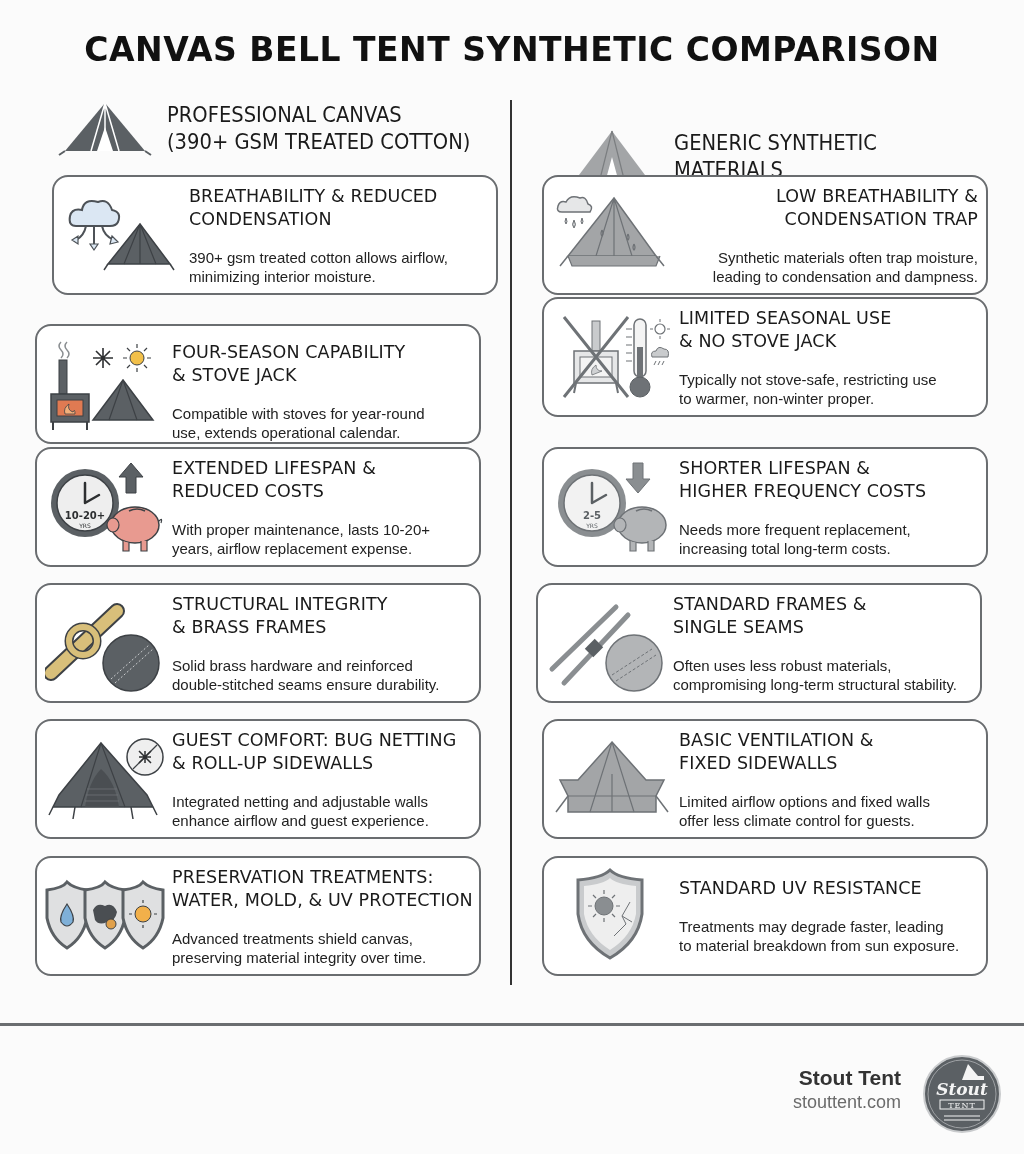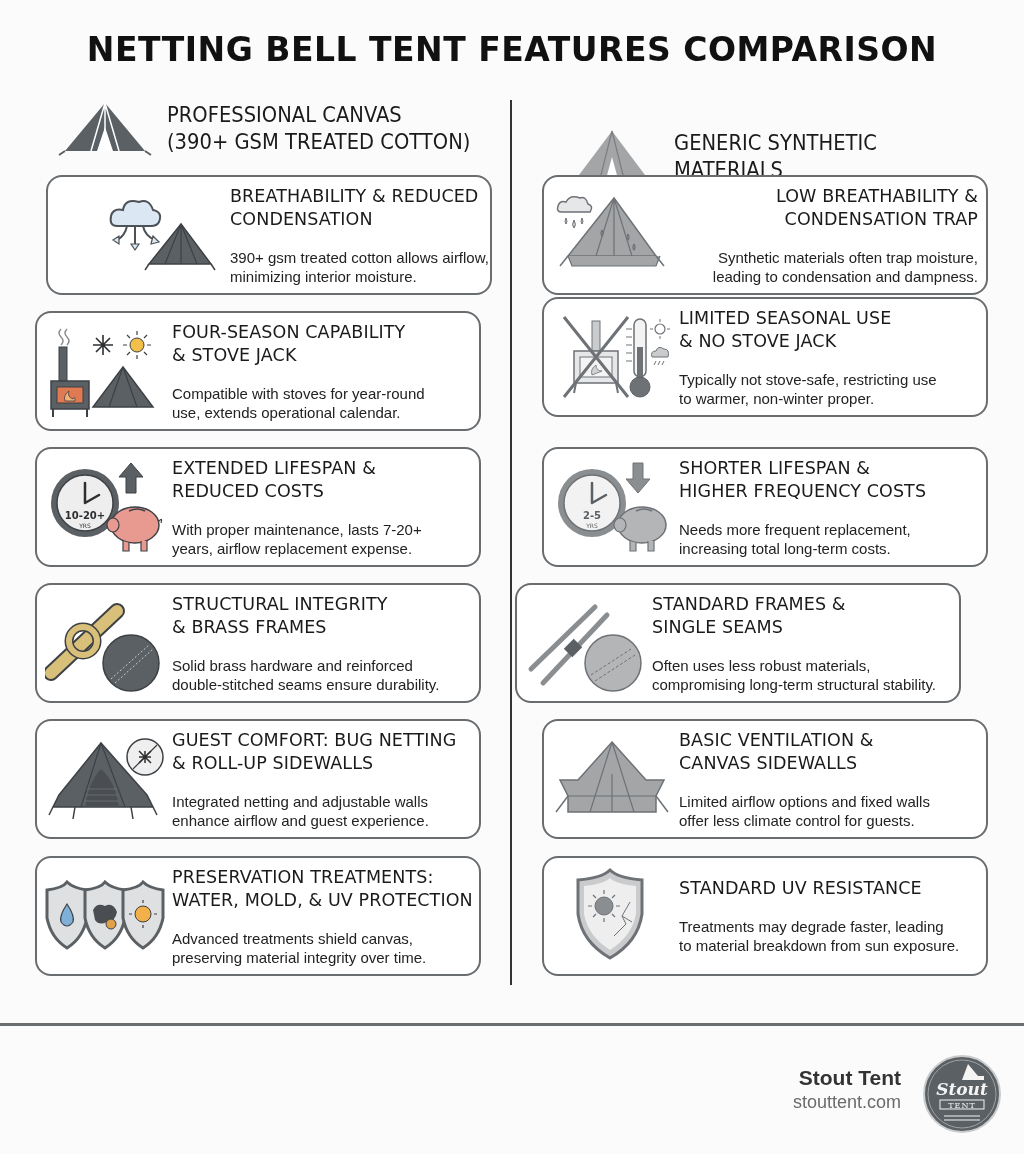--- a/index.html
+++ b/index.html
@@ -32,21 +32,21 @@
   .card.right .heading, .card.right .desc { }
   .footer-rule { position: absolute; left: 0; top: 1023px; width: 1024px; height: 3px; background: #6a6d70; }
   .brand { position: absolute; right: 123px; top: 1066px; text-align: right; }
   .brand-name { font-family: "Liberation Sans", sans-serif; font-weight: bold; font-size: 21px; color: #333; }
   .brand-url { font-family: "Liberation Sans", sans-serif; font-size: 18px; color: #6b6b6b; margin-top: 2px; }
   .logo { position: absolute; left: 922px; top: 1054px; width: 80px; height: 80px; }
 </style>
 </head>
 <body>
 
-<div class="title">NETTING BELL TENT FEATURES COMPARISON</div>
+<div class="title">CANVAS BELL TENT SYNTHETIC COMPARISON</div>
 
 <div class="divider-v"></div>
 
 <div class="col-head left">
   <div class="head-icon">
     <svg width="96" height="60" viewBox="0 0 96 60">
       <path d="M48 4 L88 52 L8 52 Z" fill="#5b6064"></path>
       <path d="M48 4 L34 52 M48 4 L62 52 M48 4 L48 52" stroke="#fff" stroke-width="1.5" fill="none"></path>
       <path d="M40 52 L48 28 L56 52 Z" fill="#fff"></path>
       <path d="M8 52 L2 56 M88 52 L94 56" stroke="#5b6064" stroke-width="2"></path>
@@ -66,38 +66,38 @@
       <path d="M42 52 L48 30 L54 52 Z" fill="#fff"></path>
       <path d="M12 52 L6 56 M84 52 L90 56" stroke="#7b7e80" stroke-width="2"></path>
     </svg>
   </div>
   <div class="head-text">
     <div>GENERIC SYNTHETIC</div>
     <div>MATERIALS</div>
   </div>
 </div>
 
-<div class="card" style="left:46px; top:175px;padding-left:47px;">
+<div class="card" style="left:52px; top:175px;">
   <div class="icon">
     <svg width="120" height="90" viewBox="0 0 120 90">
       <path d="M14 36 Q6 36 8 26 Q10 18 20 20 Q22 8 36 12 Q46 8 50 20 Q60 22 56 32 Q54 36 48 36 Z" fill="#dbe7f3" stroke="#4d5257" stroke-width="2"></path>
       <path d="M24 36 Q22 46 14 50 M32 36 L32 54 M40 36 Q42 46 52 50" stroke="#4d5257" stroke-width="2" fill="none"></path>
       <path d="M10 50 L16 46 L16 54 Z M28 54 L36 54 L32 60 Z M50 46 L56 52 L48 54 Z" fill="#dbe7f3" stroke="#4d5257" stroke-width="1.2"></path>
       <path d="M78 34 L108 74 L46 74 Z" fill="#5b6064" stroke="#3d4145" stroke-width="1.5"></path>
       <path d="M78 34 L62 74 M78 34 L94 74 M78 34 L78 74" stroke="#3d4145" stroke-width="1.2"></path>
       <path d="M46 74 L42 80 M108 74 L112 80" stroke="#3d4145" stroke-width="1.5"></path>
     </svg>
   </div>
   <div class="text">
     <div class="heading"><span>BREATHABILITY &amp; REDUCED</span><br><span>CONDENSATION</span></div>
     <div class="desc"><span>390+ gsm treated cotton allows airflow,</span><br><span>minimizing interior moisture.</span></div>
   </div>
 </div>
 
-<div class="card" style="left:35px; top:311px;">
+<div class="card" style="left:35px; top:324px;align-items:flex-end;">
   <div class="icon">
     <svg width="120" height="100" viewBox="0 0 120 100">
       <path d="M16 8 Q12 12 16 16 Q20 20 16 24 M22 8 Q18 12 22 16 Q26 20 22 24" stroke="#8a8e91" stroke-width="1.5" fill="none"></path>
       <rect x="14" y="26" width="8" height="34" fill="#5b6064" stroke="#3d4145"></rect>
       <rect x="6" y="60" width="38" height="28" fill="#5b6064" stroke="#3d4145" stroke-width="1.5"></rect>
       <rect x="12" y="66" width="26" height="16" fill="#e07a52" stroke="#3d4145"></rect>
       <path d="M20 80 Q18 74 24 70 Q22 76 28 78 Q30 74 30 80 Z" fill="#f3b07b" stroke="#3d4145" stroke-width="0.8"></path>
       <path d="M8 88 L8 96 M42 88 L42 96" stroke="#3d4145" stroke-width="2"></path>
       <g stroke="#2d2f31" stroke-width="1.6">
         <path d="M58 14 L58 34 M48 24 L68 24 M51 17 L65 31 M65 17 L51 31"></path>
@@ -127,21 +127,21 @@
       <path d="M86 6 L98 20 L91 20 L91 36 L81 36 L81 20 L74 20 Z" fill="#5b6064" stroke="#3d4145" stroke-width="1"></path>
       <ellipse cx="90" cy="68" rx="24" ry="18" fill="#e89a90" stroke="#3d4145" stroke-width="1.5"></ellipse>
       <ellipse cx="68" cy="68" rx="6" ry="7" fill="#e89a90" stroke="#3d4145" stroke-width="1.2"></ellipse>
       <path d="M78 84 L78 94 L84 94 L84 86 M96 84 L96 94 L102 94 L102 84" fill="#e89a90" stroke="#3d4145" stroke-width="1.2"></path>
       <path d="M84 54 Q92 50 100 54" stroke="#3d4145" stroke-width="1.5" fill="none"></path>
       <path d="M114 64 Q118 60 116 66" stroke="#3d4145" stroke-width="1.2" fill="none"></path>
     </svg>
   </div>
   <div class="text">
     <div class="heading"><span>EXTENDED LIFESPAN &amp;</span><br><span>REDUCED COSTS</span></div>
-    <div class="desc"><span>With proper maintenance, lasts 7-20+</span><br><span>years, airflow replacement expense.</span></div>
+    <div class="desc"><span>With proper maintenance, lasts 10-20+</span><br><span>years, airflow replacement expense.</span></div>
   </div>
 </div>
 
 <div class="card" style="left:35px; top:583px;">
   <div class="icon">
     <svg width="120" height="100" viewBox="0 0 120 100">
       <path d="M6 80 L72 18" stroke="#3d4145" stroke-width="16" stroke-linecap="round"></path>
       <path d="M6 80 L72 18" stroke="#d8bf7a" stroke-width="12" stroke-linecap="round"></path>
       <circle cx="38" cy="48" r="14" fill="none" stroke="#3d4145" stroke-width="9"></circle>
       <circle cx="38" cy="48" r="14" fill="none" stroke="#d8bf7a" stroke-width="6"></circle>
@@ -256,21 +256,21 @@
       <path d="M78 84 L78 94 L84 94 L84 86 M96 84 L96 94 L102 94 L102 84" fill="#b3b5b7" stroke="#6e7276" stroke-width="1.2"></path>
       <path d="M84 54 Q92 50 100 54" stroke="#6e7276" stroke-width="1.5" fill="none"></path>
     </svg>
   </div>
   <div class="text">
     <div class="heading"><span>SHORTER LIFESPAN &amp;</span><br><span>HIGHER FREQUENCY COSTS</span></div>
     <div class="desc"><span>Needs more frequent replacement,</span><br><span>increasing total long-term costs.</span></div>
   </div>
 </div>
 
-<div class="card right" style="left:515px; top:583px;">
+<div class="card right" style="left:536px; top:583px;">
   <div class="icon">
     <svg width="120" height="100" viewBox="0 0 120 100">
       <path d="M6 76 L70 14" stroke="#8a8e91" stroke-width="5" stroke-linecap="round"></path>
       <path d="M18 90 L82 22" stroke="#8a8e91" stroke-width="5" stroke-linecap="round"></path>
       <rect x="42" y="48" width="12" height="14" fill="#5b6064" transform="rotate(45 48 55)"></rect>
       <circle cx="88" cy="70" r="28" fill="#b3b5b7" stroke="#6e7276" stroke-width="1.5"></circle>
       <path d="M66 82 L106 56 M70 88 L110 62" stroke="#6e7276" stroke-width="1" stroke-dasharray="3 2"></path>
     </svg>
   </div>
   <div class="text">
@@ -281,21 +281,21 @@
 
 <div class="card right" style="left:542px; top:719px;">
   <div class="icon">
     <svg width="120" height="90" viewBox="0 0 120 90">
       <path d="M60 8 L94 46 L112 46 L104 62 L104 78 L16 78 L16 62 L8 46 L26 46 Z" fill="#a3a5a7" stroke="#6e7276" stroke-width="1.5"></path>
       <path d="M60 8 L38 78 M60 8 L82 78 M60 40 L60 78 M16 62 L104 62" stroke="#6e7276" stroke-width="1.2"></path>
       <path d="M16 62 L4 78 M104 62 L116 78" stroke="#6e7276" stroke-width="1.5"></path>
     </svg>
   </div>
   <div class="text">
-    <div class="heading"><span>BASIC VENTILATION &amp;</span><br><span>CANVAS SIDEWALLS</span></div>
+    <div class="heading"><span>BASIC VENTILATION &amp;</span><br><span>FIXED SIDEWALLS</span></div>
     <div class="desc"><span>Limited airflow options and fixed walls</span><br><span>offer less climate control for guests.</span></div>
   </div>
 </div>
 
 <div class="card right" style="left:542px; top:856px;">
   <div class="icon">
     <svg width="120" height="100" viewBox="0 0 120 100">
       <path d="M26 14 Q50 12 58 4 Q66 12 90 14 L90 48 Q86 76 58 92 Q30 76 26 48 Z" fill="#c9cbcd" stroke="#6e7276" stroke-width="3"></path>
       <path d="M32 20 Q52 18 58 12 Q64 18 84 20 L84 48 Q80 70 58 84 Q36 70 32 48 Z" fill="#eeeeee"></path>
       <circle cx="52" cy="40" r="9" fill="#8a8e91" stroke="#6e7276"></circle>

